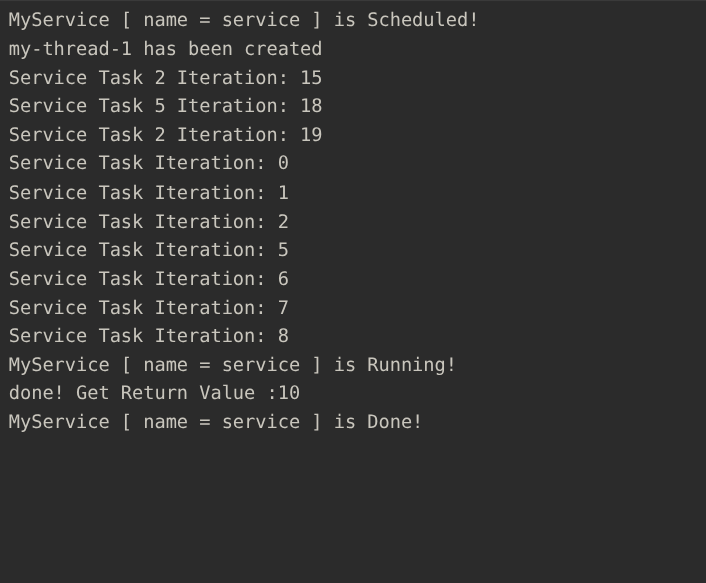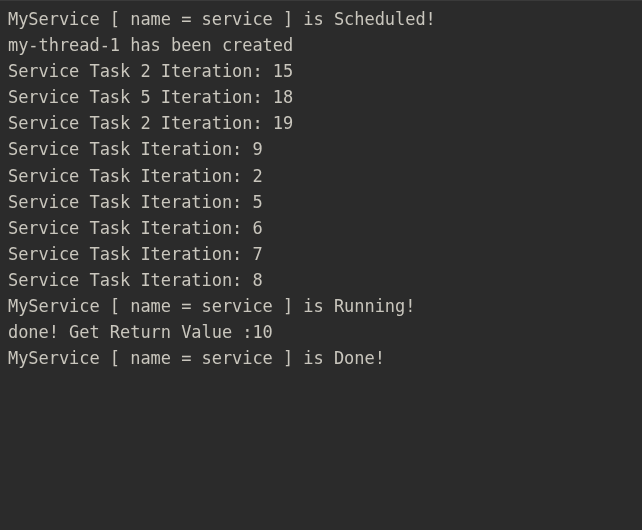--- a/index.html
+++ b/index.html
@@ -54,21 +54,22 @@
 <div id="console-root">
 
   <div id="top-divider"></div>
 
   <div id="console-output">
     <span class="console-line">MyService [ name = service ] is Scheduled!</span>
     <span class="console-line">my-thread-1 has been created</span>
     <span class="console-line">Service Task 2 Iteration: 15</span>
     <span class="console-line">Service Task 5 Iteration: 18</span>
     <span class="console-line">Service Task 2 Iteration: 19</span>
-    <span class="console-line">Service Task Iteration: 9</span>
+    <span class="console-line">Service Task Iteration: 0</span>
+    <span class="console-line">Service Task Iteration: 1</span>
     <span class="console-line">Service Task Iteration: 2</span>
     <span class="console-line">Service Task Iteration: 5</span>
     <span class="console-line">Service Task Iteration: 6</span>
     <span class="console-line">Service Task Iteration: 7</span>
     <span class="console-line">Service Task Iteration: 8</span>
     <span class="console-line">MyService [ name = service ] is Running!</span>
     <span class="console-line">done! Get Return Value :10</span>
     <span class="console-line">MyService [ name = service ] is Done!</span>
   </div>
 

